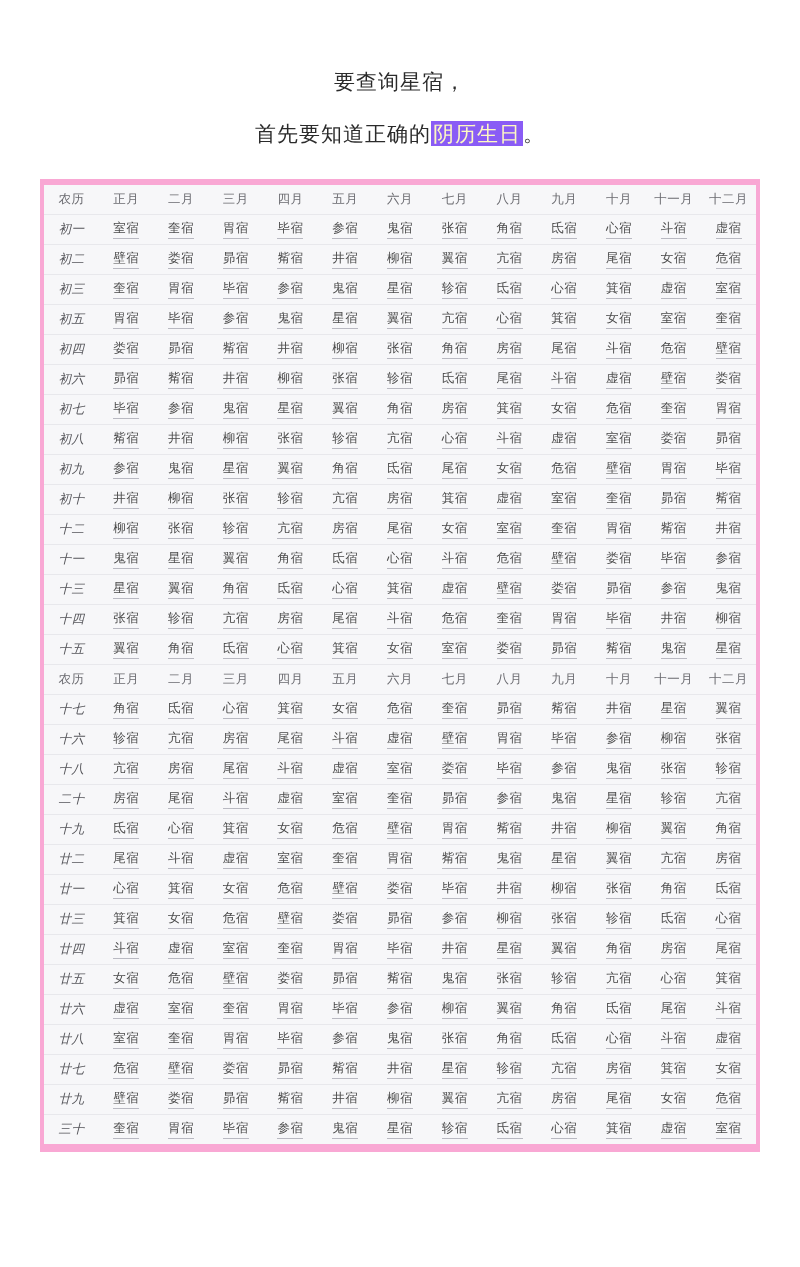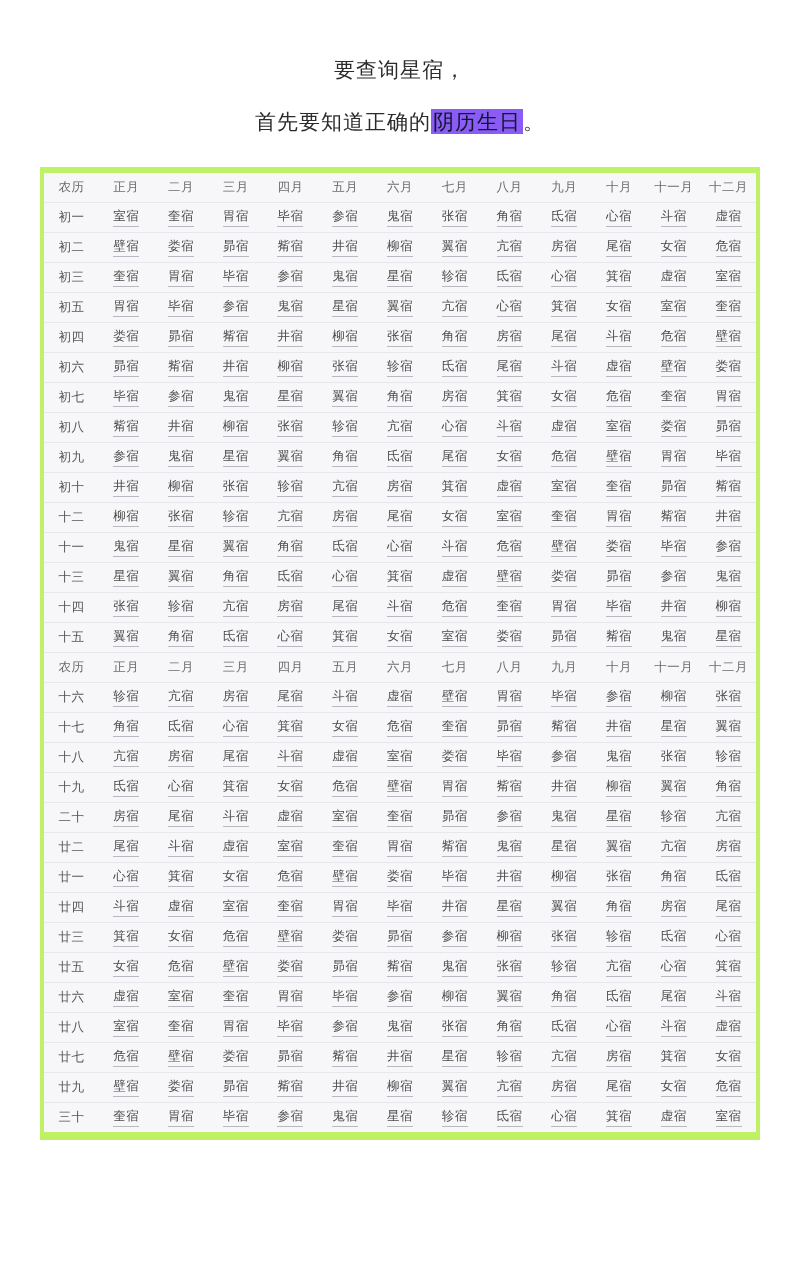--- a/index.html
+++ b/index.html
@@ -18,35 +18,35 @@
     min-height: 1267px;
     box-sizing: border-box;
     padding: 40px 0 30px 0;
     background: #ffffff;
   }
   .intro {
     text-align: center;
     padding: 10px 40px 0 40px;
   }
   .intro p {
-    margin: 4px 0 20px 0;
+    margin: 16px 0 20px 0;
     font-size: 21px;
     line-height: 1.5;
     color: #2b2b2b;
     letter-spacing: 1px;
   }
   .hl {
     background: #8a5cf5;
-    color: #0f172a;
+    color: #fef9c3;
     padding: 1px 2px;
   }
   .table-wrap {
     margin: 30px auto 0 auto;
     width: 720px;
-    background: #bef264;
+    background: #f9a8d4;
     padding: 6px 4px 8px 4px;
     box-sizing: border-box;
   }
   table.luck {
     border-collapse: collapse;
     width: 100%;
     table-layout: fixed;
   }
   table.luck td, table.luck th {
     text-align: center;
@@ -58,20 +58,21 @@
     background: #f7f7f9;
     padding: 0;
     letter-spacing: 0.5px;
   }
   table.luck tr.header td {
     color: #6b6b70;
     font-size: 12.5px;
   }
   table.luck td.rowhead {
     color: #55555a;
+    font-style: italic;
   }
   table.luck td.cell span {
     border-bottom: 1px solid #b9b9c2;
     padding-bottom: 1px;
     display: inline-block;
   }
   table.luck tr:last-child td {
     border-bottom: none;
   }
 </style>
@@ -337,95 +338,95 @@
             <td>五月</td>
             <td>六月</td>
             <td>七月</td>
             <td>八月</td>
             <td>九月</td>
             <td>十月</td>
             <td>十一月</td>
             <td>十二月</td>
           </tr>
           <tr>
+            <td class="rowhead">十七</td>
+            <td class="cell"><span>角宿</span></td>
+            <td class="cell"><span>氐宿</span></td>
+            <td class="cell"><span>心宿</span></td>
+            <td class="cell"><span>箕宿</span></td>
+            <td class="cell"><span>女宿</span></td>
+            <td class="cell"><span>危宿</span></td>
+            <td class="cell"><span>奎宿</span></td>
+            <td class="cell"><span>昴宿</span></td>
+            <td class="cell"><span>觜宿</span></td>
+            <td class="cell"><span>井宿</span></td>
+            <td class="cell"><span>星宿</span></td>
+            <td class="cell"><span>翼宿</span></td>
+          </tr>
+          <tr>
             <td class="rowhead">十六</td>
             <td class="cell"><span>轸宿</span></td>
             <td class="cell"><span>亢宿</span></td>
             <td class="cell"><span>房宿</span></td>
             <td class="cell"><span>尾宿</span></td>
             <td class="cell"><span>斗宿</span></td>
             <td class="cell"><span>虚宿</span></td>
             <td class="cell"><span>壁宿</span></td>
             <td class="cell"><span>胃宿</span></td>
             <td class="cell"><span>毕宿</span></td>
             <td class="cell"><span>参宿</span></td>
             <td class="cell"><span>柳宿</span></td>
             <td class="cell"><span>张宿</span></td>
           </tr>
           <tr>
-            <td class="rowhead">十七</td>
-            <td class="cell"><span>角宿</span></td>
-            <td class="cell"><span>氐宿</span></td>
-            <td class="cell"><span>心宿</span></td>
-            <td class="cell"><span>箕宿</span></td>
-            <td class="cell"><span>女宿</span></td>
-            <td class="cell"><span>危宿</span></td>
-            <td class="cell"><span>奎宿</span></td>
-            <td class="cell"><span>昴宿</span></td>
-            <td class="cell"><span>觜宿</span></td>
-            <td class="cell"><span>井宿</span></td>
-            <td class="cell"><span>星宿</span></td>
-            <td class="cell"><span>翼宿</span></td>
-          </tr>
-          <tr>
             <td class="rowhead">十八</td>
             <td class="cell"><span>亢宿</span></td>
             <td class="cell"><span>房宿</span></td>
             <td class="cell"><span>尾宿</span></td>
             <td class="cell"><span>斗宿</span></td>
             <td class="cell"><span>虚宿</span></td>
             <td class="cell"><span>室宿</span></td>
             <td class="cell"><span>娄宿</span></td>
             <td class="cell"><span>毕宿</span></td>
             <td class="cell"><span>参宿</span></td>
             <td class="cell"><span>鬼宿</span></td>
             <td class="cell"><span>张宿</span></td>
             <td class="cell"><span>轸宿</span></td>
           </tr>
           <tr>
+            <td class="rowhead">二十</td>
+            <td class="cell"><span>房宿</span></td>
+            <td class="cell"><span>尾宿</span></td>
+            <td class="cell"><span>斗宿</span></td>
+            <td class="cell"><span>虚宿</span></td>
+            <td class="cell"><span>室宿</span></td>
+            <td class="cell"><span>奎宿</span></td>
+            <td class="cell"><span>昴宿</span></td>
+            <td class="cell"><span>参宿</span></td>
+            <td class="cell"><span>鬼宿</span></td>
+            <td class="cell"><span>星宿</span></td>
+            <td class="cell"><span>轸宿</span></td>
+            <td class="cell"><span>亢宿</span></td>
+          </tr>
+          <tr>
             <td class="rowhead">十九</td>
             <td class="cell"><span>氐宿</span></td>
             <td class="cell"><span>心宿</span></td>
             <td class="cell"><span>箕宿</span></td>
             <td class="cell"><span>女宿</span></td>
             <td class="cell"><span>危宿</span></td>
             <td class="cell"><span>壁宿</span></td>
             <td class="cell"><span>胃宿</span></td>
             <td class="cell"><span>觜宿</span></td>
             <td class="cell"><span>井宿</span></td>
             <td class="cell"><span>柳宿</span></td>
             <td class="cell"><span>翼宿</span></td>
             <td class="cell"><span>角宿</span></td>
           </tr>
           <tr>
-            <td class="rowhead">二十</td>
-            <td class="cell"><span>房宿</span></td>
-            <td class="cell"><span>尾宿</span></td>
-            <td class="cell"><span>斗宿</span></td>
-            <td class="cell"><span>虚宿</span></td>
-            <td class="cell"><span>室宿</span></td>
-            <td class="cell"><span>奎宿</span></td>
-            <td class="cell"><span>昴宿</span></td>
-            <td class="cell"><span>参宿</span></td>
-            <td class="cell"><span>鬼宿</span></td>
-            <td class="cell"><span>星宿</span></td>
-            <td class="cell"><span>轸宿</span></td>
-            <td class="cell"><span>亢宿</span></td>
-          </tr>
-          <tr>
             <td class="rowhead">廿二</td>
             <td class="cell"><span>尾宿</span></td>
             <td class="cell"><span>斗宿</span></td>
             <td class="cell"><span>虚宿</span></td>
             <td class="cell"><span>室宿</span></td>
             <td class="cell"><span>奎宿</span></td>
             <td class="cell"><span>胃宿</span></td>
             <td class="cell"><span>觜宿</span></td>
             <td class="cell"><span>鬼宿</span></td>
             <td class="cell"><span>星宿</span></td>
@@ -442,48 +443,48 @@
             <td class="cell"><span>壁宿</span></td>
             <td class="cell"><span>娄宿</span></td>
             <td class="cell"><span>毕宿</span></td>
             <td class="cell"><span>井宿</span></td>
             <td class="cell"><span>柳宿</span></td>
             <td class="cell"><span>张宿</span></td>
             <td class="cell"><span>角宿</span></td>
             <td class="cell"><span>氐宿</span></td>
           </tr>
           <tr>
+            <td class="rowhead">廿三</td>
+            <td class="cell"><span>箕宿</span></td>
+            <td class="cell"><span>女宿</span></td>
+            <td class="cell"><span>危宿</span></td>
+            <td class="cell"><span>壁宿</span></td>
+            <td class="cell"><span>娄宿</span></td>
+            <td class="cell"><span>昴宿</span></td>
+            <td class="cell"><span>参宿</span></td>
+            <td class="cell"><span>柳宿</span></td>
+            <td class="cell"><span>张宿</span></td>
+            <td class="cell"><span>轸宿</span></td>
+            <td class="cell"><span>氐宿</span></td>
+            <td class="cell"><span>心宿</span></td>
+          </tr>
+          <tr>
             <td class="rowhead">廿四</td>
             <td class="cell"><span>斗宿</span></td>
             <td class="cell"><span>虚宿</span></td>
             <td class="cell"><span>室宿</span></td>
             <td class="cell"><span>奎宿</span></td>
             <td class="cell"><span>胃宿</span></td>
             <td class="cell"><span>毕宿</span></td>
             <td class="cell"><span>井宿</span></td>
             <td class="cell"><span>星宿</span></td>
             <td class="cell"><span>翼宿</span></td>
             <td class="cell"><span>角宿</span></td>
             <td class="cell"><span>房宿</span></td>
             <td class="cell"><span>尾宿</span></td>
-          </tr>
-          <tr>
-            <td class="rowhead">廿三</td>
-            <td class="cell"><span>箕宿</span></td>
-            <td class="cell"><span>女宿</span></td>
-            <td class="cell"><span>危宿</span></td>
-            <td class="cell"><span>壁宿</span></td>
-            <td class="cell"><span>娄宿</span></td>
-            <td class="cell"><span>昴宿</span></td>
-            <td class="cell"><span>参宿</span></td>
-            <td class="cell"><span>柳宿</span></td>
-            <td class="cell"><span>张宿</span></td>
-            <td class="cell"><span>轸宿</span></td>
-            <td class="cell"><span>氐宿</span></td>
-            <td class="cell"><span>心宿</span></td>
           </tr>
           <tr>
             <td class="rowhead">廿五</td>
             <td class="cell"><span>女宿</span></td>
             <td class="cell"><span>危宿</span></td>
             <td class="cell"><span>壁宿</span></td>
             <td class="cell"><span>娄宿</span></td>
             <td class="cell"><span>昴宿</span></td>
             <td class="cell"><span>觜宿</span></td>
             <td class="cell"><span>鬼宿</span></td>

